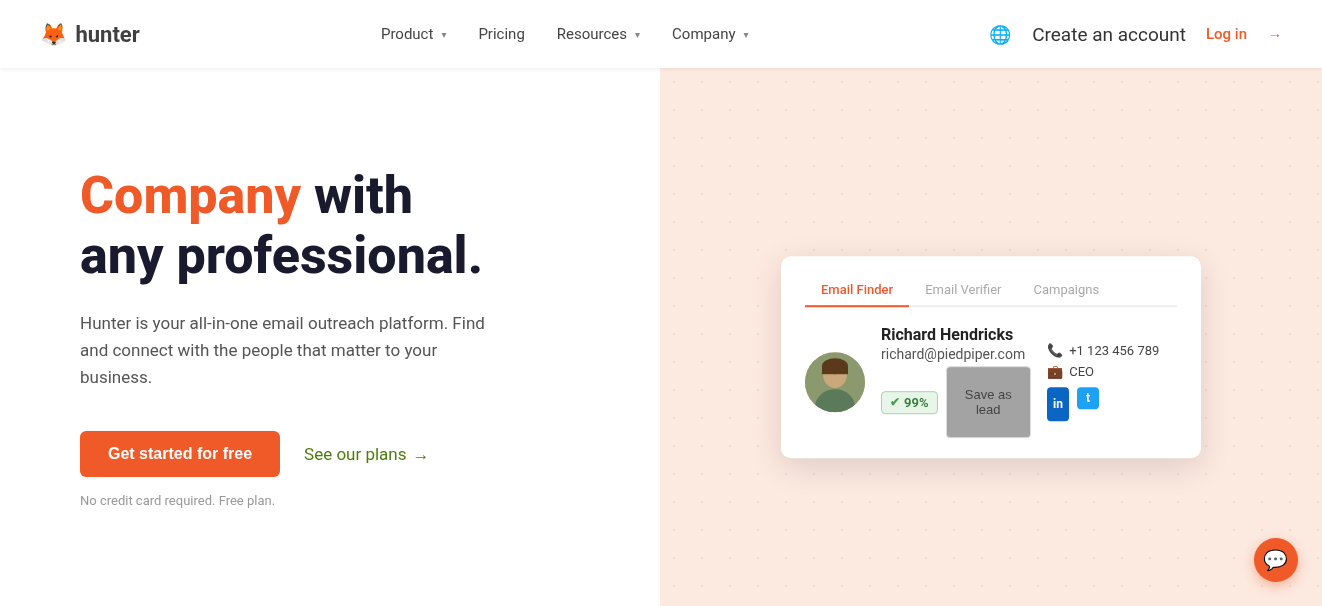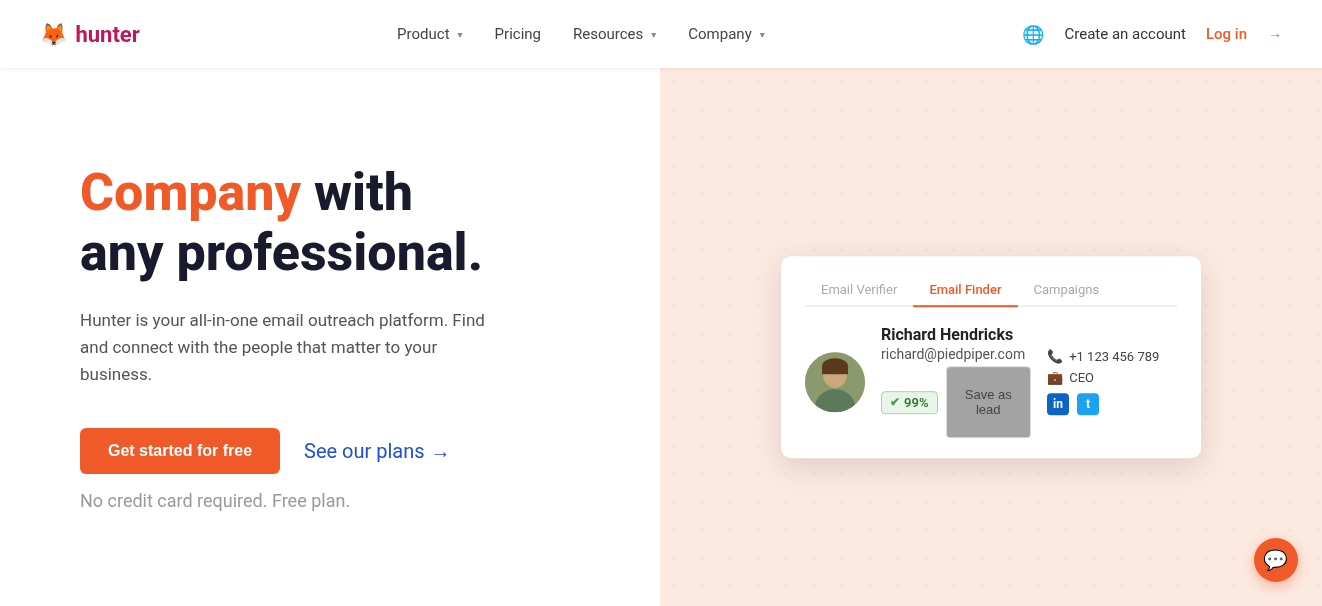--- a/index.html
+++ b/index.html
@@ -6,31 +6,31 @@
     body { font-family: -apple-system, BlinkMacSystemFont, 'Segoe UI', Roboto, sans-serif; overflow: hidden; }
 
     
     nav {
       display: flex; align-items: center; justify-content: space-between;
       padding: 0 40px; height: 68px; background: #fff;
       box-shadow: 0 1px 4px rgba(0,0,0,0.08); position: relative; z-index: 10;
     }
     .nav-logo { display: flex; align-items: center; gap: 8px; cursor: pointer; }
     .nav-logo-icon { color: #f05a28; font-size: 22px; }
-    .nav-logo-text { color: #be185d; font-size: 22px; font-weight: 700; }
+    .nav-logo-text { color: #404040; font-size: 22px; font-weight: 700; }
     .nav-links { display: flex; align-items: center; gap: 32px; }
     .nav-link {
       color: #444; font-size: 15px; cursor: pointer; display: flex; align-items: center; gap: 8px;
       text-decoration: none; font-weight: 400;
     }
     .nav-chevron { font-size: 10px; color: #888; }
     .nav-right { display: flex; align-items: center; gap: 20px; }
     .nav-globe { font-size: 18px; color: #888; cursor: pointer; }
     .nav-create {
-      color: #333; font-size: 15px; cursor: pointer; font-weight: 400;
+      color: #333; font-size: 19px; cursor: pointer; font-weight: 400;
       text-decoration: none;
     }
     .nav-login {
       color: #f05a28; font-size: 15px; font-weight: 500; cursor: pointer;
       display: flex; align-items: flex-start; gap: 21px; text-decoration: none;
     }
     .nav-login-arrow { font-size: 14px; }
 
     
     .main-container {
@@ -53,24 +53,24 @@
       font-size: 17px; color: #555; line-height: 1.6; max-width: 420px;
       margin-bottom: 40px;
     }
     .hero-cta-row { display: flex; align-items: center; gap: 24px; margin-bottom: 16px; }
     .btn-primary {
       background: #f05a28; color: #fff; border: none; border-radius: 6px;
       padding: 14px 28px; font-size: 16px; font-weight: 600; cursor: pointer;
       white-space: nowrap;
     }
     .btn-link {
-      color: #1d4ed8; font-size: 20px; cursor: pointer; text-decoration: none;
+      color: #4d7c0f; font-size: 17px; cursor: pointer; text-decoration: none;
       display: flex; align-items: center; gap: 6px; font-weight: 400;
     }
-    .no-cc { font-size: 18px; color: #999; }
+    .no-cc { font-size: 13px; color: #999; }
 
     
     .right-panel {
       flex: 1;
       background: #fce9e0;
       position: relative;
       overflow: hidden;
     }
     
     .right-panel::before {
@@ -118,21 +118,21 @@
     .badge-score-icon { color: #43a047; font-size: 12px; }
     .btn-save-lead {
       background: #a3a3a3; border: 1px solid #ddd; border-radius: 4px;
       padding: 20px 12px; font-size: 13px; color: #444; cursor: pointer;
     }
     .card-right { text-align: left; min-width: 130px; }
     .card-phone { font-size: 13px; color: #444; margin-bottom: 6px; display: flex; align-items: center; gap: 6px; }
     .card-role { font-size: 13px; color: #444; margin-bottom: 8px; display: flex; align-items: center; gap: 6px; }
     .card-socials { display: flex; gap: 8px; }
     .social-icon-li {
-      width: 22px; height: 22px; background: #0a66c2; border-radius: 4px;
+      width: 22px; height: 34px; background: #0a66c2; border-radius: 4px;
       display: flex; align-items: center; justify-content: center; color: #fff; font-size: 12px; font-weight: 700;
       cursor: pointer;
     }
     .social-icon-tw {
       width: 22px; height: 22px; background: #1da1f2; border-radius: 4px;
       display: flex; align-items: center; justify-content: center; color: #fff; font-size: 12px; font-weight: 700;
       cursor: pointer;
     }
     .icon-phone-sym { color: #666; }
     .icon-bag-sym { color: #888; }
@@ -198,22 +198,22 @@
         <span>→</span>
       </a>
     </div>
     <p class="no-cc">No credit card required. Free plan.</p>
   </div>
 
   <div class="right-panel">
 
     <div class="profile-card">
       <div class="card-tabs">
+        <div class="card-tab active">Email Finder</div>
         <div class="card-tab">Email Verifier</div>
-        <div class="card-tab active">Email Finder</div>
         <div class="card-tab">Campaigns</div>
       </div>
       <div class="card-body">
         <div class="card-avatar">
           <svg width="60" height="60" viewBox="0 0 60 60" xmlns="http://www.w3.org/2000/svg">
             <rect width="60" height="60" fill="#8B9A6E"></rect>
 
             <ellipse cx="30" cy="22" rx="12" ry="14" fill="#c9a87c"></ellipse>
             <ellipse cx="30" cy="55" rx="20" ry="18" fill="#5a7a5a"></ellipse>
 

